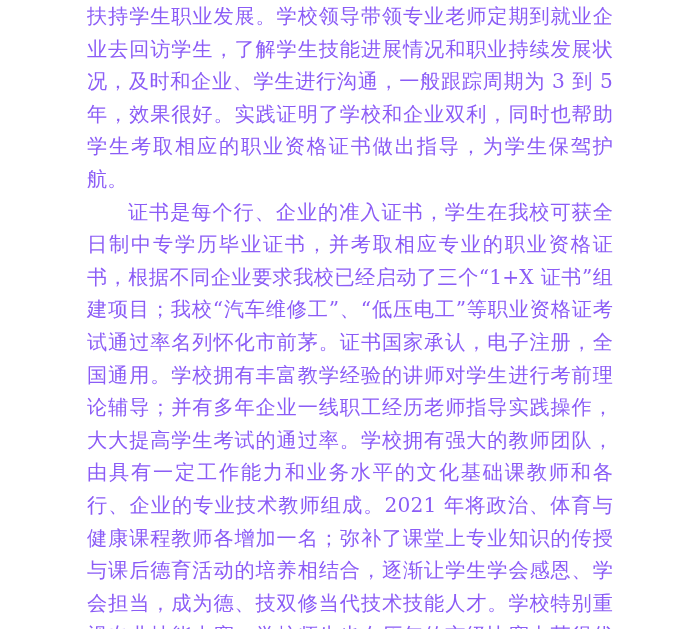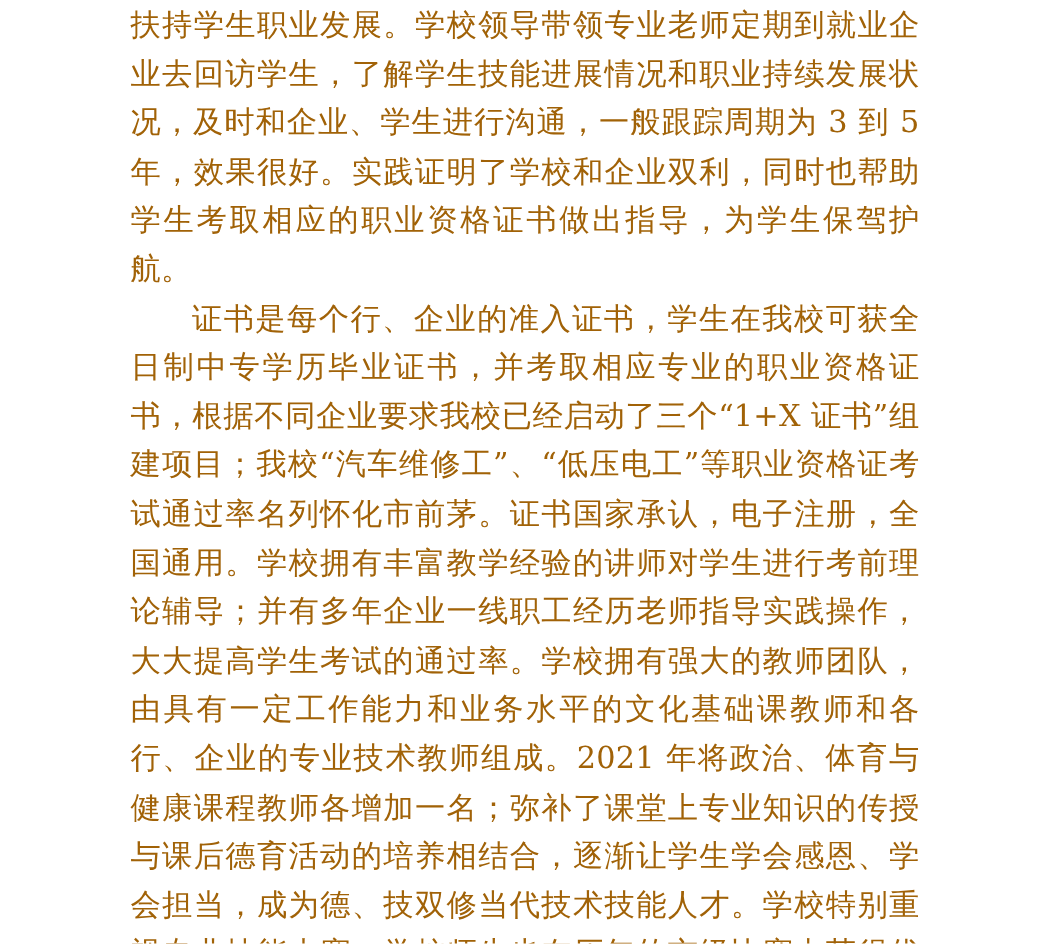--- a/index.html
+++ b/index.html
@@ -26,21 +26,21 @@
     position: absolute;
     left: 87px;
     top: 0px;
     width: 526px;
   }
 
   .para {
     margin: 0;
     font-size: 20.2px;
     line-height: 32.6px;
-    color: #a16207;
+    color: #8b5cf6;
     text-align: justify;
     text-justify: inter-character;
     letter-spacing: 0.15px;
     font-family: "DejaVu Serif", "Liberation Serif", serif;
     text-indent: 0;
     word-break: break-all;
   }
 
   .para.indent {
     text-indent: 41px;

